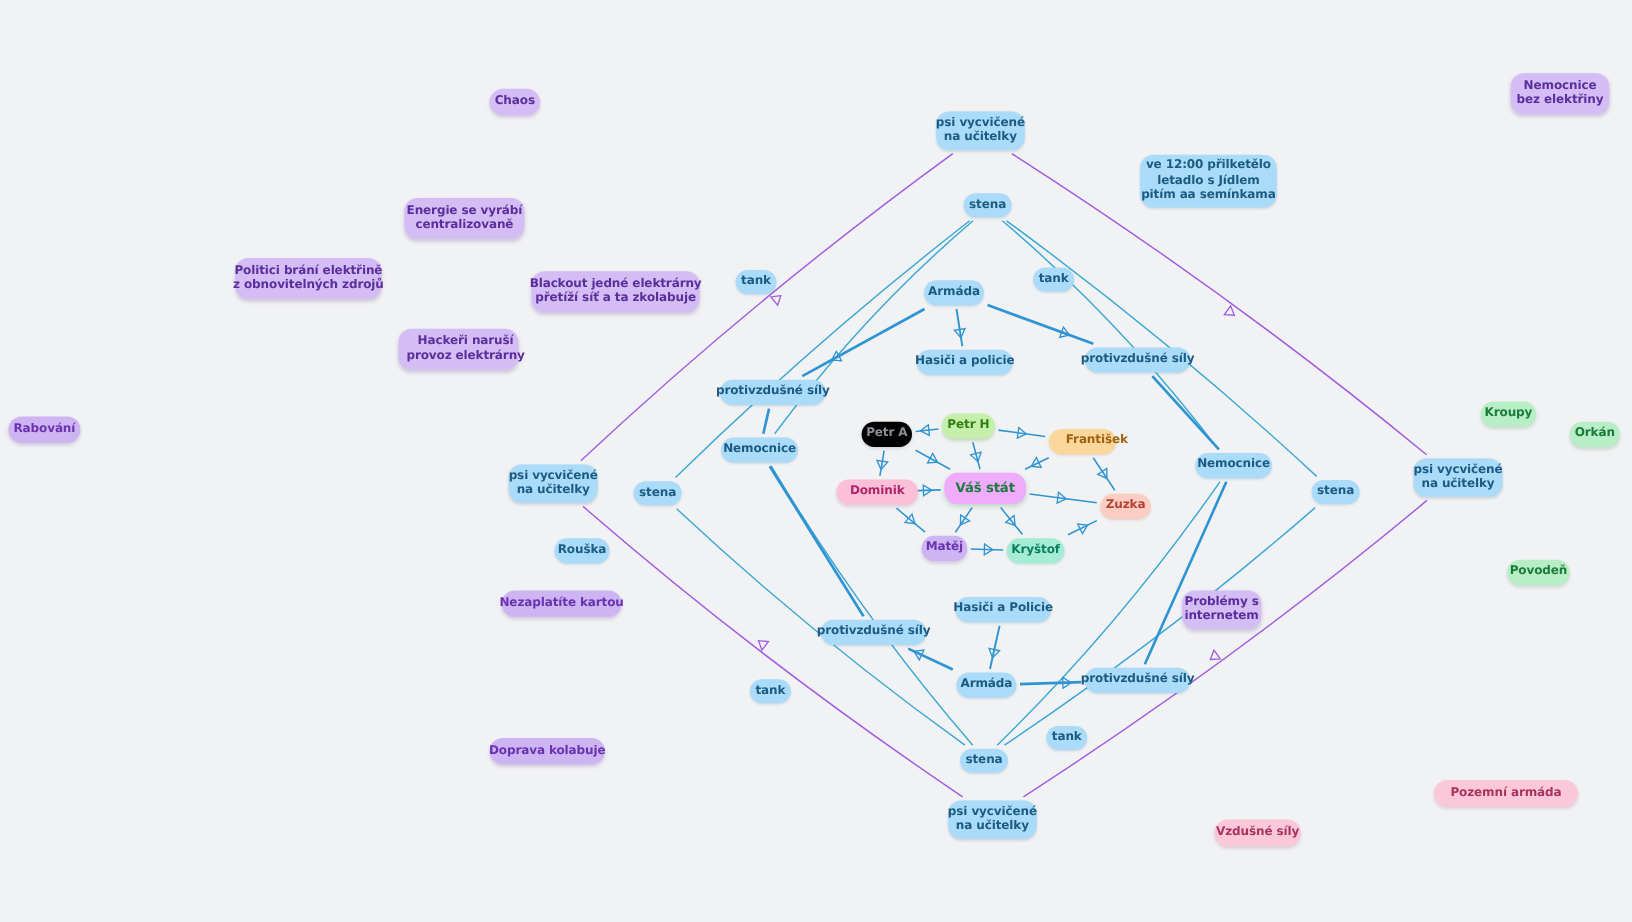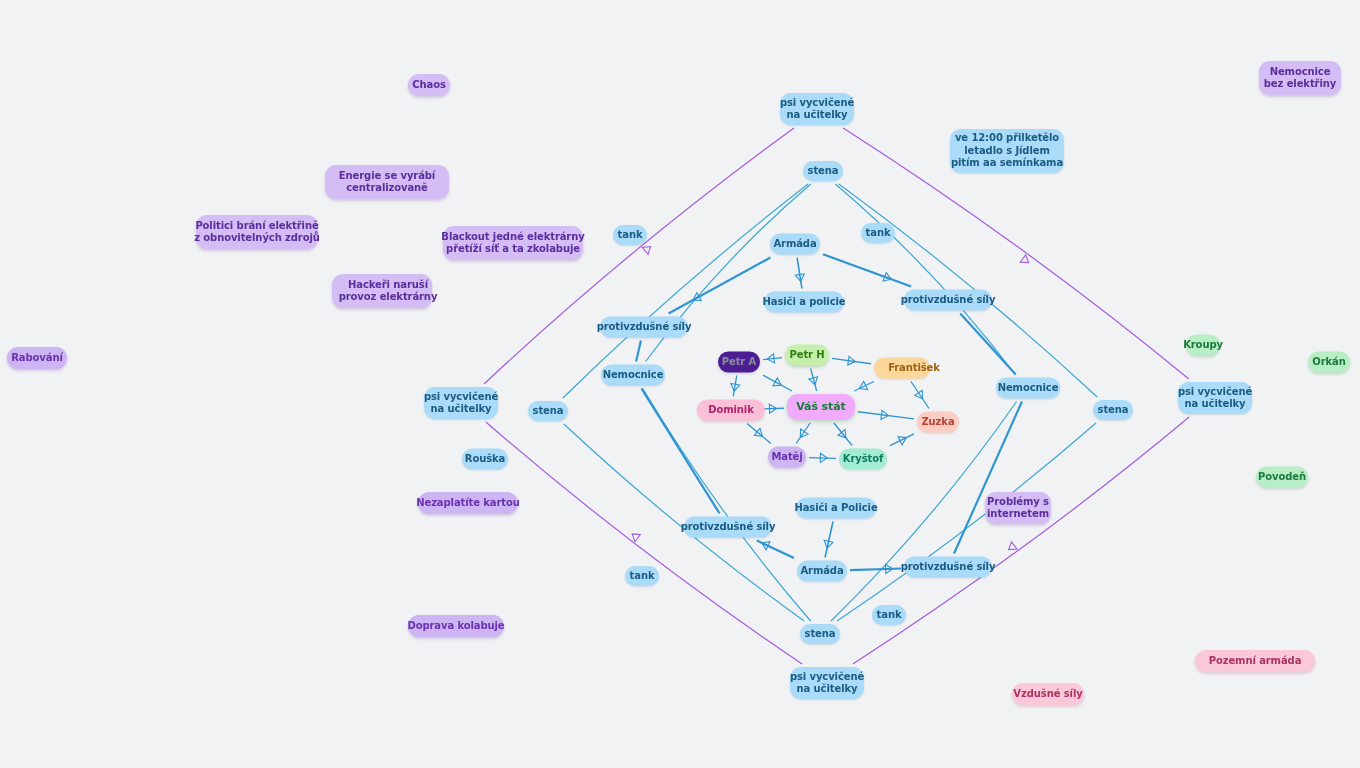--- a/index.html
+++ b/index.html
@@ -83,21 +83,21 @@
     background: #fbd79c;
     color: #a06211;
     box-shadow: 0 1px 2px rgba(150,110,40,0.2);
   }
   .n-salmon {
     background: #fbcdc3;
     color: #b54434;
     box-shadow: 0 1px 2px rgba(160,80,60,0.2);
   }
   .n-white {
-    background: #4c1d95;
+    background: #000000;
     color: #8a8f96;
     box-shadow: 0 1px 3px rgba(90,100,115,0.25);
   }
   .n-lavender {
     background: #cdb4f2;
     color: #6a32b0;
     box-shadow: 0 2px 3px rgba(90,60,140,0.22);
   }
   .n-center {
     background: #f0abfc;
@@ -178,35 +178,35 @@
   <div id="node-layer">
       <div class="node n-purple sz-m" style="left: 429px; top: 85px; width: 42px; min-height: 22px;">Chaos</div>
       <div class="node n-purple sz-m" style="left: 1300px; top: 78px; width: 82px; min-height: 34px;">Nemocnice
 bez elektřiny</div>
       <div class="node n-blue sz-m" style="left: 817px; top: 109px; width: 74px; min-height: 32px;">psi vycvičené
 na učitelky</div>
       <div class="node n-blue sz-m" style="left: 1007px; top: 151px; width: 114px; min-height: 44px; text-align: center;">ve 12:00 přilketělo
 letadlo s Jídlem
 pitím aa semínkama</div>
       <div class="node n-blue sz-m" style="left: 823px; top: 171px; width: 40px; min-height: 20px;">stena</div>
-      <div class="node n-purple sz-m" style="left: 387px; top: 182px; width: 124px; min-height: 34px;">Energie se vyrábí
+      <div class="node n-purple sz-m" style="left: 387px; top: 182px; width: 100px; min-height: 34px;">Energie se vyrábí
 centralizovaně</div>
       <div class="node n-purple sz-m" style="left: 257px; top: 232px; width: 122px; min-height: 34px;">Politici brání elektřině
 z obnovitelných zdrojů</div>
       <div class="node n-blue sz-m" style="left: 630px; top: 235px; width: 34px; min-height: 20px;">tank</div>
       <div class="node n-blue sz-m" style="left: 878px; top: 233px; width: 34px; min-height: 20px;">tank</div>
       <div class="node n-blue sz-m" style="left: 795px; top: 244px; width: 50px; min-height: 21px;">Armáda</div>
       <div class="node n-purple sz-m" style="left: 513px; top: 243px; width: 140px; min-height: 34px;">Blackout jedné elektrárny
 přetíží síť a ta zkolabuje</div>
       <div class="node n-purple sz-m" style="left: 382px; top: 291px; width: 100px; min-height: 34px; padding-left: 20px;">Hackeři naruší
 provoz elektrárny</div>
       <div class="node n-blue sz-m" style="left: 804px; top: 302px; width: 80px; min-height: 21px;">Hasiči a policie</div>
       <div class="node n-blue sz-m" style="left: 948px; top: 300px; width: 88px; min-height: 21px;">protivzdušné síly</div>
       <div class="node n-blue sz-m" style="left: 644px; top: 327px; width: 88px; min-height: 21px;">protivzdušné síly</div>
-      <div class="node n-green sz-m" style="left: 1203px; top: 345px; width: 34px; min-height: 21px;">Kroupy</div>
+      <div class="node n-green sz-m" style="left: 1257px; top: 345px; width: 46px; min-height: 21px;">Kroupy</div>
       <div class="node n-lavender sz-m" style="left: 37px; top: 358px; width: 60px; min-height: 22px;">Rabování</div>
       <div class="node n-white sz-m" style="left: 739px; top: 362px; width: 42px; min-height: 21px;">Petr A</div>
       <div class="node n-green sz-m" style="left: 1329px; top: 362px; width: 42px; min-height: 21px;">Orkán</div>
       <div class="node n-lightgreen sz-m" style="left: 807px; top: 355px; width: 44px; min-height: 21px;">Petr H</div>
       <div class="node n-orange sz-m" style="left: 902px; top: 368px; width: 56px; min-height: 21px; padding-left: 32px;">František</div>
       <div class="node n-blue sz-m" style="left: 633px; top: 375px; width: 64px; min-height: 21px;">Nemocnice</div>
       <div class="node n-blue sz-m" style="left: 1028px; top: 388px; width: 64px; min-height: 21px;">Nemocnice</div>
       <div class="node n-blue sz-m" style="left: 461px; top: 403px; width: 74px; min-height: 32px;">psi vycvičené
 na učitelky</div>
       <div class="node n-blue sz-m" style="left: 1215px; top: 398px; width: 74px; min-height: 32px;">psi vycvičené

